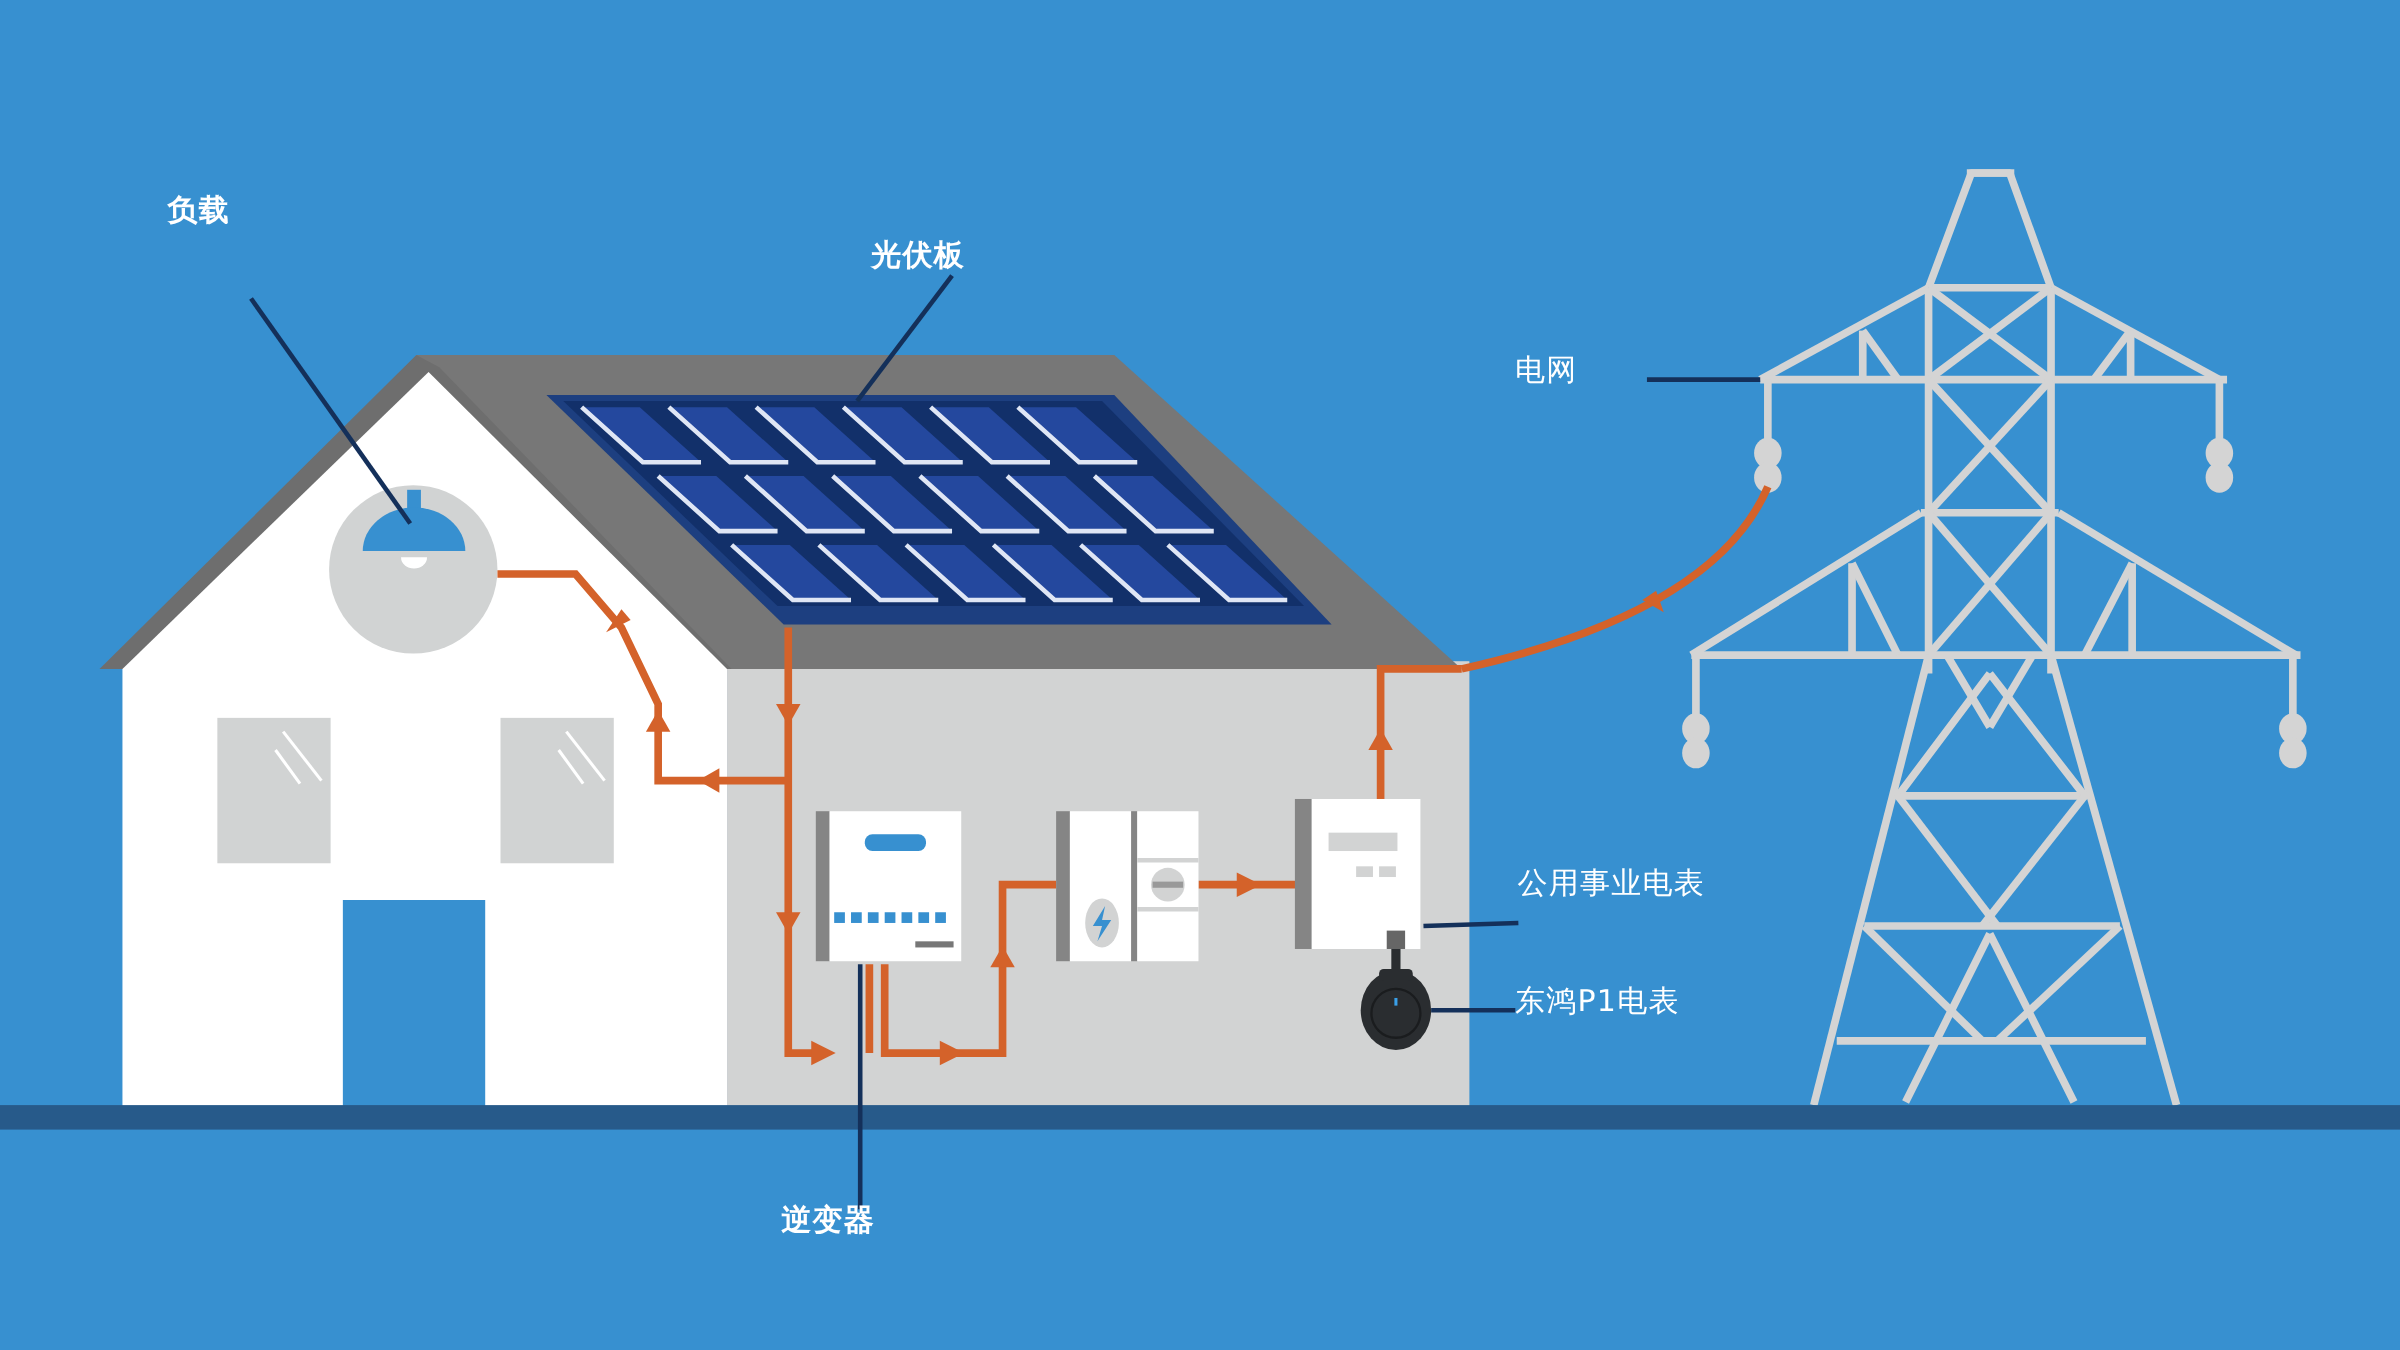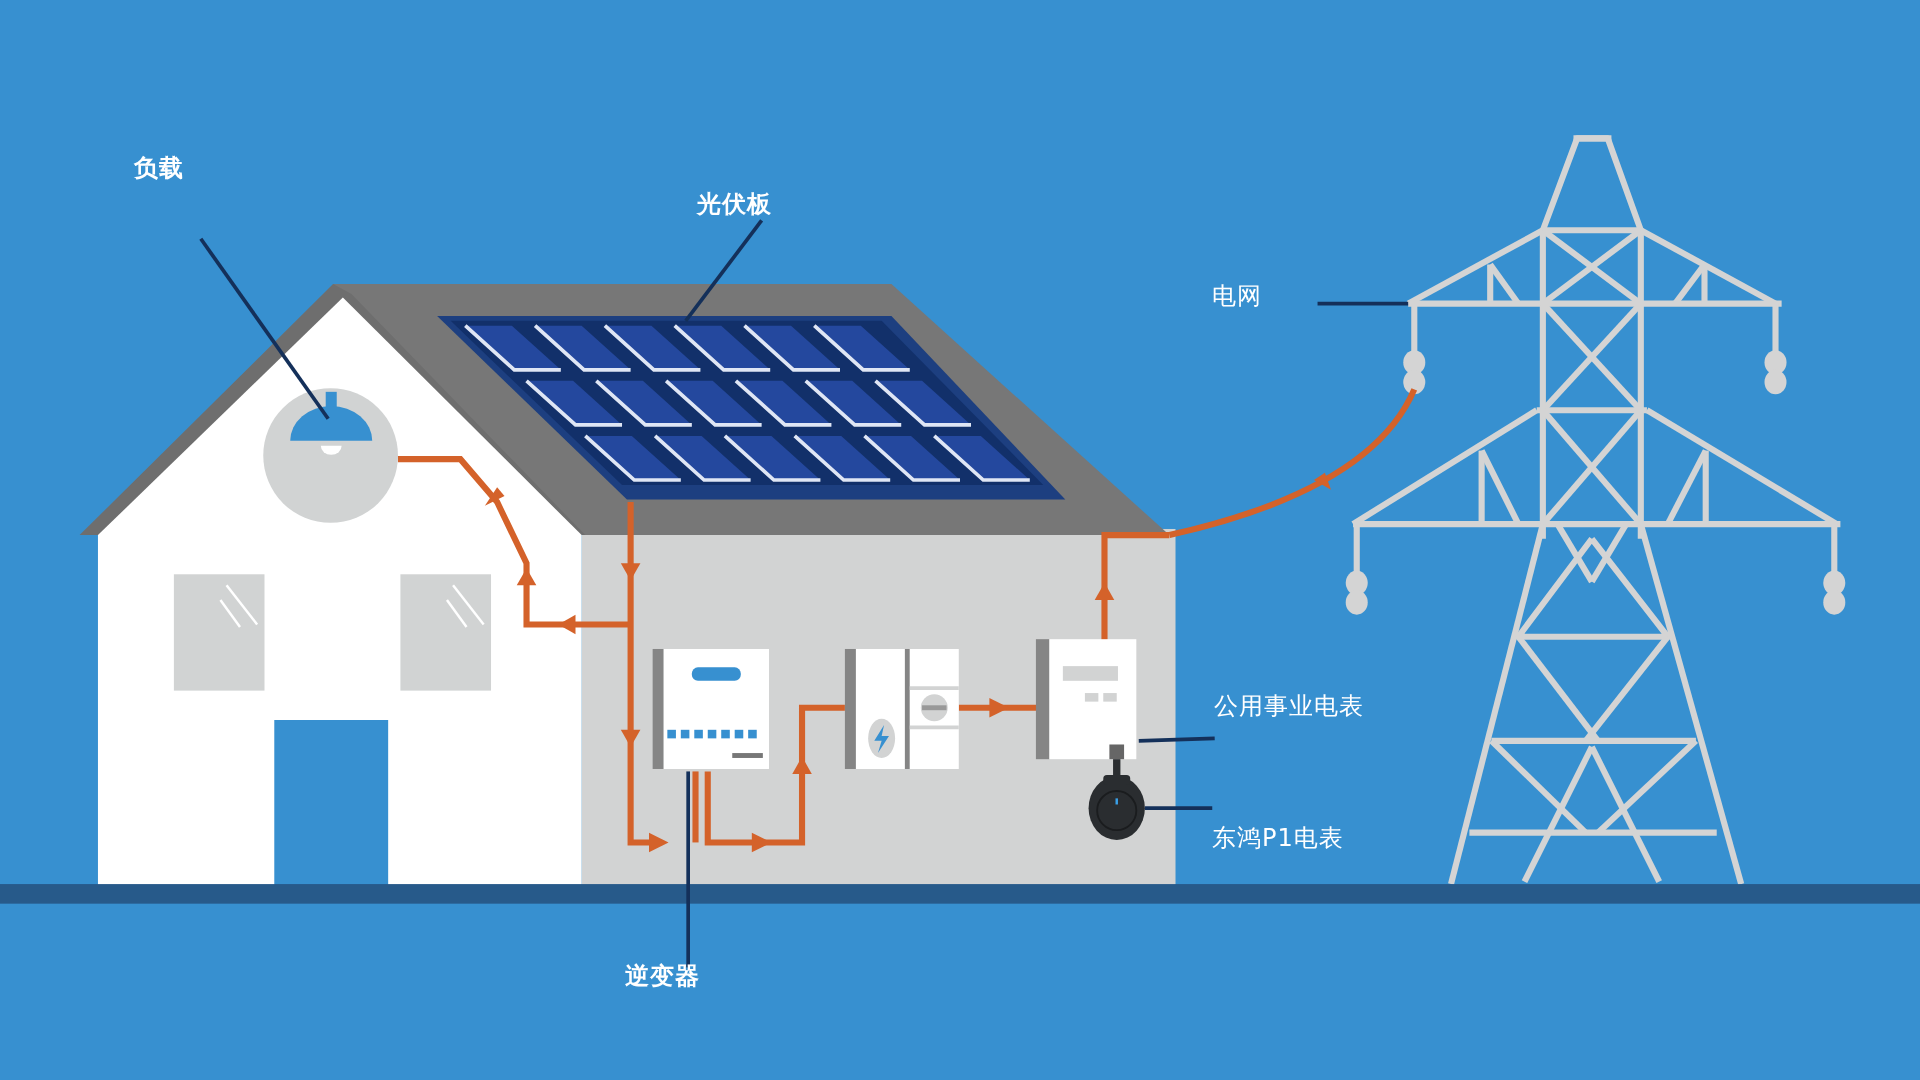--- a/index.html
+++ b/index.html
@@ -225,14 +225,14 @@
     <line x1="562" y1="630" x2="562" y2="790"></line>
     <line x1="930" y1="605" x2="992" y2="603"></line>
     <line x1="935" y1="660" x2="990" y2="660"></line>
   </g>
 </svg>
 
 <div class="lbl" style="left:134px;top:152px;">负载</div>
 <div class="lbl" style="left:697px;top:152px;margin-top:36px;">光伏板</div>
 <div class="lbl thin" style="left:1212px;top:280px;">电网</div>
 <div class="lbl thin" style="left:1214px;top:690px;">公用事业电表</div>
-<div class="lbl thin" style="left:1212px;top:785px;margin-top:37px;">东鸿P1电表</div>
+<div class="lbl thin" style="left:1212px;top:785px;">东鸿P1电表</div>
 <div class="lbl thin" style="left:625px;top:960px;font-weight:bold;">逆变器</div>
 
 </body></html>

